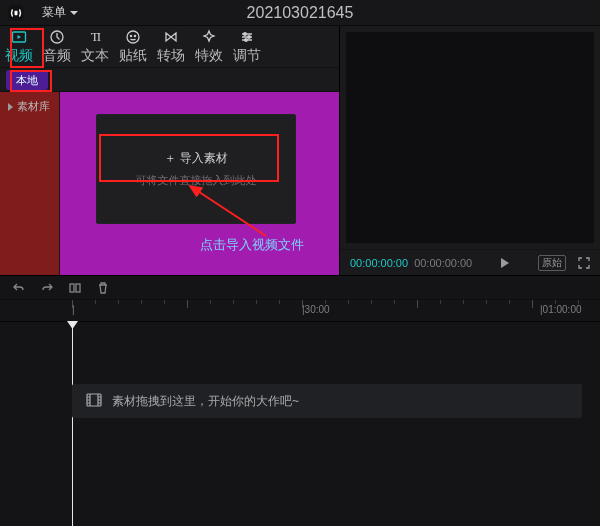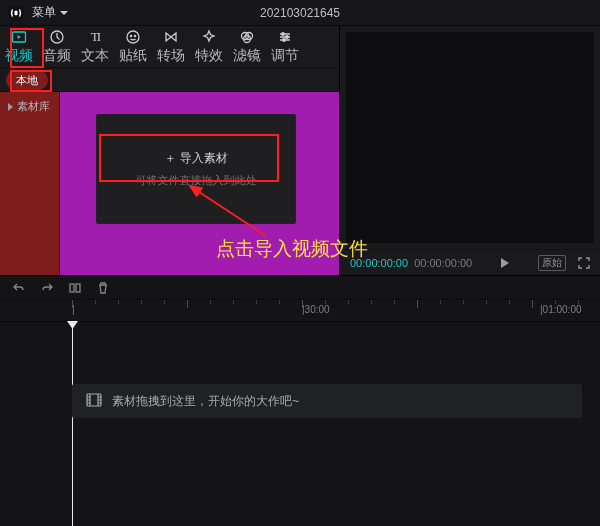--- a/index.html
+++ b/index.html
@@ -2,41 +2,41 @@
 <html><head>
 <meta charset="utf-8">
 <style>
   * { box-sizing: border-box; margin: 0; padding: 0; }
   html, body { background:#0d0d0d; font-family:"Microsoft YaHei","PingFang SC",Arial,sans-serif; color:#cfd0d1; font-size:12px; overflow:hidden; }
   #app { width:600px; height:526px; position:relative; background:#121214; }
 
   
   .titlebar { height:26px; display:flex; align-items:center; padding:0 6px; background:#17171a; border-bottom:1px solid #0a0a0a; position:relative;}
   .logo { width:20px; height:20px; display:flex; align-items:center; justify-content:center;}
-  .menu-button { display:flex; align-items:center; gap:4px; margin-left:6px; color:#d8d9da; cursor:default;justify-content:flex-end;}
+  .menu-button { display:flex; align-items:center; gap:4px; margin-left:16px; color:#d8d9da; cursor:default;justify-content:flex-end;}
   .chevron-down { width:0; height:0; border-left:4px solid transparent; border-right:4px solid transparent; border-top:4px solid #cfd0d1;}
-  .title-center { position:absolute; left:50%; transform:translateX(-50%); color:#bfbfc1; font-size:12px;}
+  .title-center { position:absolute; left:50%; transform:translateX(-50%); color:#bfbfc1; font-size:16px;}
 
   
   .panels { display:flex; height:250px; border-bottom:1px solid #000; }
   .media-panel { width:340px; background:#1a1a1d; border-right:1px solid #000; display:flex; flex-direction:column;}
   .preview-panel { flex:1; background:#1a1a1d; display:flex; flex-direction:column;}
 
   
   .type-tabs { display:flex; align-items:center; height:42px; border-bottom:1px solid #111;}
   .type-tab { width:38px; height:42px; display:flex; flex-direction:column; align-items:center; justify-content:center; gap:2px; color:#b9babc; cursor:default;}
   .type-tab .ico { width:16px; height:16px; display:flex; align-items:flex-start; justify-content:center; color:#c9cacb;}
   .type-tab.active { color:#1ec7c5;}
   .type-tab.active .ico { color:#1ec7c5;}
   .type-tab .lbl { font-size:14px;}
 
   
   .src-tabs { display:flex; align-items:center; height:24px; padding:0 6px; gap:2px; border-bottom:1px solid #111;}
   .src-tab { padding:2px 10px; border-radius:3px; color:#bdbdbf; font-size:11px; line-height:16px; cursor:default;}
-  .src-tab.active { background:#7f1d1d; color:#e8fffd;border-radius:10px;}
+  .src-tab.active { background:#4c1d95; color:#e8fffd;}
 
   
   .media-body { flex:1; display:flex;}
   .media-sidebar { width:60px; background:#7f1d1d; border-right:1px solid #141416; }
   .side-item { display:flex; align-items:center; gap:4px; padding:7px 8px; color:#b9babc; font-size:11px; cursor:default;}
   .side-tri { width:0;height:0;border-top:4px solid transparent;border-bottom:4px solid transparent;border-left:5px solid #9a9b9d;}
   .media-content { flex:1; position:relative; background:#a21caf;}
   .import-box { position:absolute; left:36px; top:22px; width:200px; height:110px; background:#1f1f22; border:1px solid #222327; border-radius:2px; display:flex; flex-direction:column; align-items:center; justify-content:center; gap:6px;}
   .import-main { color:#cfd0d1; font-size:12px;}
   .import-sub { color:#6e6f72; font-size:11px;}
@@ -59,21 +59,21 @@
   .ruler-lbl { position:absolute; top:4px;}
   .tick-major { position:absolute; top:0; width:1px; height:8px; background:#4b4c4f;}
   .tick-minor { position:absolute; top:0; width:1px; height:4px; background:#3a3b3d;}
   .playhead { position:absolute; left:72px; top:0; width:1px; height:230px; background:#e8e8ea;}
   .playhead::before { content:""; position:absolute; top:-1px; left:-5px; width:11px; height:8px; background:#e8e8ea; clip-path: polygon(0 0,100% 0,50% 100%);}
   .tl-body { flex:1; position:relative;}
   .tl-track { position:absolute; left:72px; right:18px; top:62px; height:34px; background:#202124; border-radius:2px; display:flex; align-items:center; gap:10px; padding:0 14px; color:#a9aaad; font-size:12px;}
 
   
   .anno-box { position:absolute; border:2px solid #ff1f1f; pointer-events:none;}
-  .anno-text { position:absolute; color:#fde047; font-size:19px; font-weight:500; pointer-events:none;margin-left:16px;}
+  .anno-text { position:absolute; color:#7dd3fc; font-size:13px; font-weight:500; pointer-events:none;}
   .anno-arrow { position:absolute; pointer-events:none;}
 </style>
 </head>
 <body>
 
 <div id="app">
 
   <div class="titlebar">
     <div class="logo">
       <svg width="18" height="18" viewBox="0 0 24 24">
@@ -136,30 +136,20 @@
             </span>
             <span class="lbl">转场</span>
           </div>
           <div class="type-tab">
             <span class="ico">
               <svg width="16" height="16" viewBox="0 0 16 16" fill="none" stroke="currentColor" stroke-width="1.3">
                 <path d="M8 2l1.5 3.5L13 7l-3.5 1.5L8 12l-1.5-3.5L3 7l3.5-1.5z"></path>
               </svg>
             </span>
             <span class="lbl">特效</span>
-          </div>
-          <div class="type-tab">
-            <span class="ico">
-              <svg width="16" height="16" viewBox="0 0 16 16" fill="none" stroke="currentColor" stroke-width="1.3">
-                <circle cx="6" cy="7" r="3.5"></circle>
-                <circle cx="10" cy="7" r="3.5"></circle>
-                <circle cx="8" cy="10" r="3.5"></circle>
-              </svg>
-            </span>
-            <span class="lbl">滤镜</span>
           </div>
           <div class="type-tab">
             <span class="ico">
               <svg width="16" height="16" viewBox="0 0 16 16" fill="none" stroke="currentColor" stroke-width="1.3">
                 <path d="M3 5h10M3 8h10M3 11h10"></path>
                 <circle cx="6" cy="5" r="1.3" fill="currentColor"></circle>
                 <circle cx="10" cy="8" r="1.3" fill="currentColor"></circle>
                 <circle cx="7" cy="11" r="1.3" fill="currentColor"></circle>
               </svg>
             </span>

